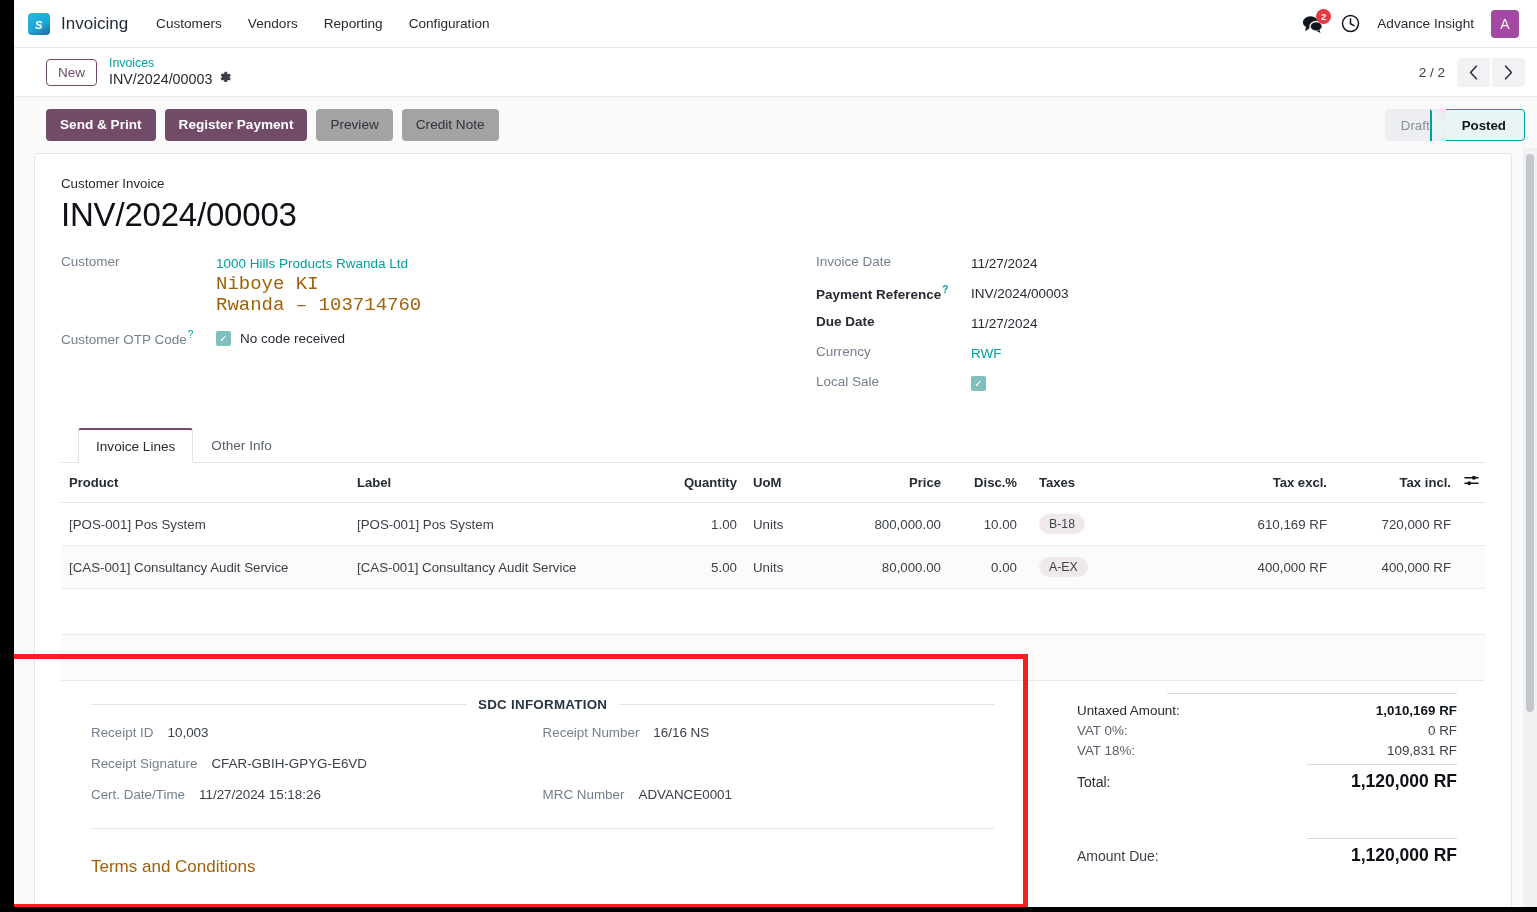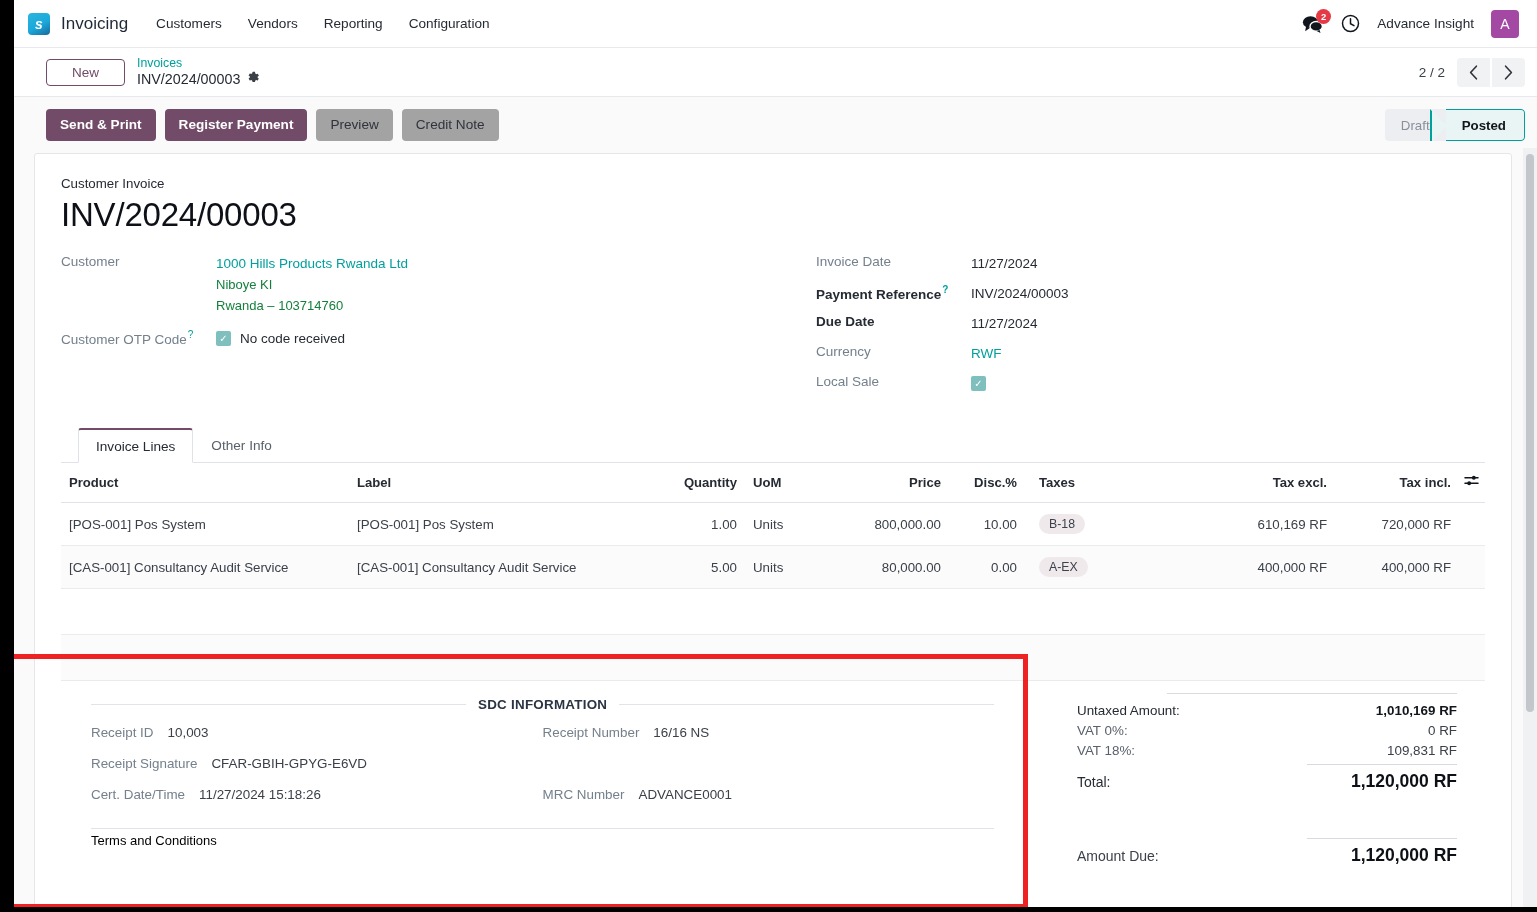--- a/index.html
+++ b/index.html
@@ -60,21 +60,21 @@
   }
 
   
   .breadcrumb-row {
     position: relative; height: 49px; background: #ffffff;
     border-bottom: 1px solid #e7e9ed;
     display: flex; align-items: center; padding: 0 12px 0 32px;
   }
   .btn-new {
     border: 1px solid #714B67; color: #714B67; background: #fff;
-    border-radius: 4px; font-size: 13.5px; padding: 4px 25px;
+    border-radius: 4px; font-size: 13.5px; padding: 4px 11px;
     cursor: pointer; margin-right: 12px; line-height: 17px;
   }
   .bc-stack { display: flex; flex-direction: column; line-height: 1.22; }
   .bc-parent { font-size: 12.3px; color: #00A09D; cursor: pointer; }
   .bc-current {
     font-size: 14.3px; color: #262b33; display: flex; align-items: center; gap: 7px;
   }
   .gear-icon { color: #3a3f48; font-size: 12px; cursor: pointer; }
   .pager {
     margin-left: auto; display: flex; align-items: center; gap: 0px;
@@ -146,21 +146,21 @@
   .col-right { width: 700px; padding-left: 35px; }
 
   .fld { display: flex; align-items: flex-start; margin-bottom: 9px; min-height: 21px;}
   .fld-label {
     font-size: 13.5px; color: #74808c; width: 155px; flex: none; padding-top: 1px;
   }
   .fld-label.bold { color: #262b33; font-weight: 700; }
   .fld-label .qmark { color: #00A09D; font-size: 10px; vertical-align: super; margin-left: 1px;}
   .fld-val { font-size: 13.5px; color: #262b33; line-height: 21px; }
   .fld-val.link { color: #00A09D; cursor: pointer; }
-  .addr-line { font-size: 13px; color: #15803d; line-height: 21px; }
+  .addr-line { font-size: 19px; color: #a16207; line-height: 21px; font-family: Liberation Mono, monospace; }
 
   .cbx {
     width: 15px; height: 15px; background: #7fbfbd; border-radius: 2px;
     display: inline-flex; align-items: center; justify-content: center;
     color: #ffffff; font-size: 10px; margin-top: 3px; flex: none; cursor: pointer;
   }
   .cbx-row { display: flex; align-items: flex-start; gap: 9px; }
   .cbx-text { font-size: 13.5px; color: #262b33; line-height: 21px; }
 
   
@@ -213,21 +213,21 @@
   .group-head .ttl {
     font-size: 13.4px; font-weight: 700; color: #2a3443; letter-spacing: .25px;
   }
 
   .sdc-grid { display: flex; }
   .sdc-col { width: 50%; }
   .sdc-fld { display: flex; margin-bottom: 16px; align-items: baseline; }
   .sdc-label { font-size: 13.4px; color: #74808c; white-space: nowrap; }
   .sdc-val { font-size: 13.4px; color: #3b4049; margin-left: 14px; white-space: nowrap; }
   .sdc-sep { height: 1px; background: #e0e3e8; margin: 10px 0 0 0; }
-  .terms-label { font-size: 13px; color: #000000; margin-top: 4px; }
+  .terms-label { font-size: 17px; color: #a16207; margin-top: 28px; }
 
   
   .tot-line { display: flex; justify-content: flex-end; align-items: baseline; margin-bottom: 5px; }
   .tot-label { font-size: 13.4px; color: #5a616b; width: 230px; }
   .tot-val { font-size: 13.4px; color: #3b4049; width: 150px; text-align: right; }
   .tot-line.bold .tot-label { color: #262b33; font-weight: 400; }
   .tot-line.bold .tot-val { color: #11161c; font-weight: 700; }
   .tot-line.total .tot-label { font-size: 14px; color: #262b33; }
   .tot-line.total .tot-val { font-size: 17.5px; font-weight: 700; color: #0d1117; }
   .tot-hr { height: 1px; background: #d7dbe0; width: 150px; margin: 6px 0 6px auto; }

